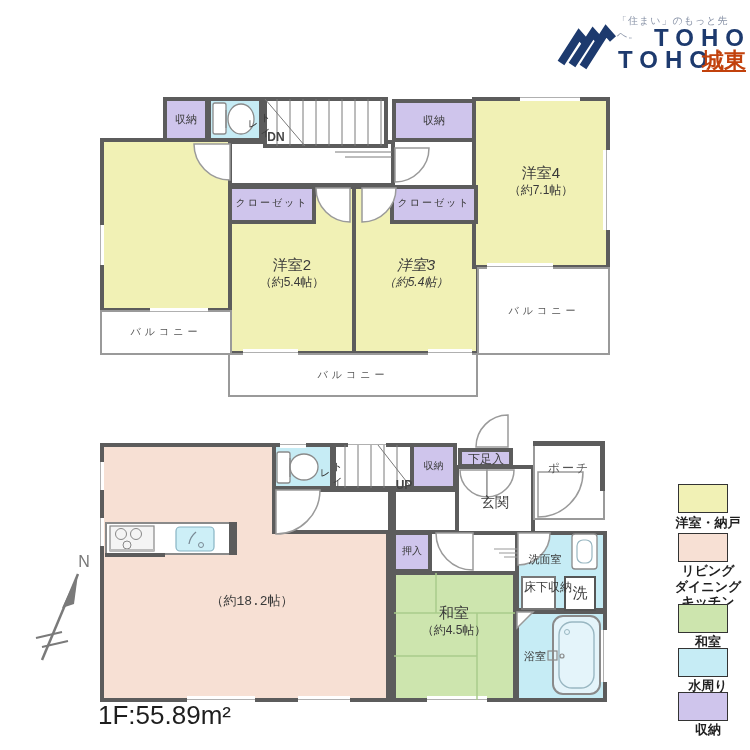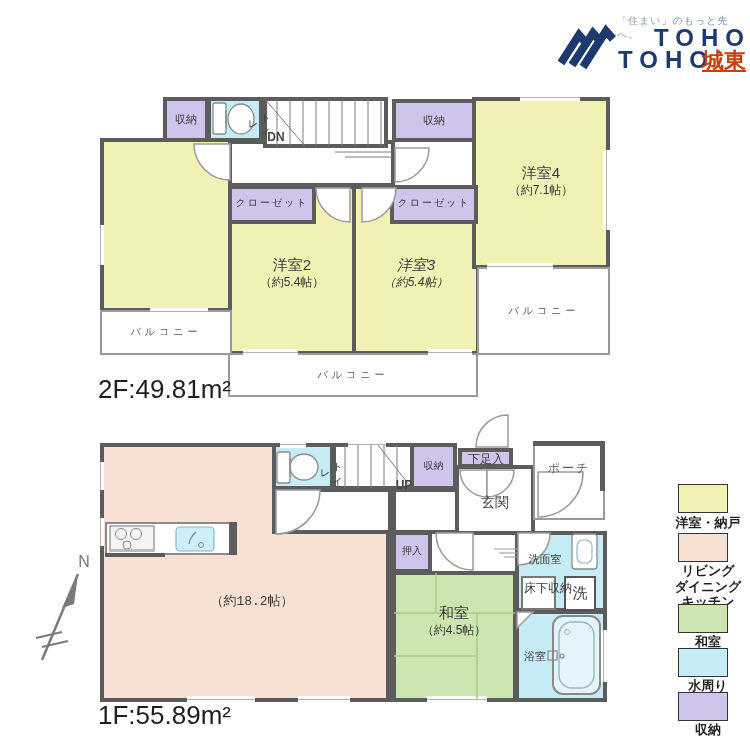--- a/index.html
+++ b/index.html
@@ -229,38 +229,37 @@
   </div>
   <div class="lbl small" style="left:164px;top:113px;width:44px;">収納</div>
   <div class="lbl small" style="left:392px;top:114px;width:84px;">収納</div>
   <div class="lbl vert" style="left:246px;top:100px;height:40px;font-size:10px;">トイレ</div>
   <div class="lbl tiny" style="left:264px;top:130px;width:24px;font-weight:bold;color:#444;">DN</div>
   <div class="lbl small spread" style="left:229px;top:197px;width:86px;font-size:10px;">クローゼット</div>
   <div class="lbl small spread" style="left:391px;top:197px;width:86px;font-size:10px;">クローゼット</div>
   <div class="lbl balc" style="left:106px;top:326px;width:120px;">バルコニー</div>
   <div class="lbl balc" style="left:290px;top:369px;width:126px;">バルコニー</div>
   <div class="lbl balc" style="left:484px;top:305px;width:120px;">バルコニー</div>
-  <div class="areaLbl" style="left:98px;top:374px;">2F:49.81m²</div>
 
   <div class="lbl" style="left:190px;top:594px;width:124px;">
     <div style="font-size:13px;font-family:Liberation Mono, monospace;">（約18.2帖）</div>
   </div>
   <div class="lbl" style="left:395px;top:604px;width:118px;">
     <div class="rname">和室</div>
     <div class="rsize">（約4.5帖）</div>
   </div>
   <div class="lbl vert" style="left:318px;top:450px;height:38px;font-size:10px;">トイレ</div>
   <div class="lbl tiny" style="left:392px;top:478px;width:24px;font-weight:bold;color:#444;">UP</div>
   <div class="lbl small" style="left:410px;top:460px;width:47px;font-size:10px;">収納</div>
   <div class="lbl tiny" style="left:459px;top:452px;width:54px;">下足入</div>
   <div class="lbl" style="left:463px;top:494px;width:64px;font-size:14px;">玄関</div>
   <div class="lbl spread" style="left:538px;top:461px;width:62px;font-size:12px;color:#555;">ポーチ</div>
   <div class="lbl small" style="left:393px;top:545px;width:38px;font-size:10px;">押入</div>
   <div class="lbl small" style="left:517px;top:553px;width:56px;">洗面室</div>
-  <div class="lbl tiny" style="left:523px;top:580px;width:50px;word-break:break-all;line-height:1.4;">床下収納</div>
+  <div class="lbl tiny" style="left:523px;top:580px;width:50px;word-break:break-all;line-height:1.4;font-family:Liberation Mono, monospace;">床下収納</div>
   <div class="lbl" style="left:565px;top:584px;width:30px;font-size:15px;">洗</div>
   <div class="lbl small" style="left:520px;top:650px;width:30px;">浴室</div>
   <div class="areaLbl" style="left:98px;top:700px;">1F:55.89m²</div>
 
   <div class="lbl" style="left:72px;top:552px;width:24px;font-size:16px;color:#777;">N</div>
 
   <div class="logo-tag">「住まい」のもっと先へ。</div>
   <div class="logo-big" style="left:618px;top:24px;margin-left:36px;">TOHO</div>
   <div class="logo-big" style="left:618px;top:46px;">TOHO</div>
   <div class="logo-branch">城東</div>

